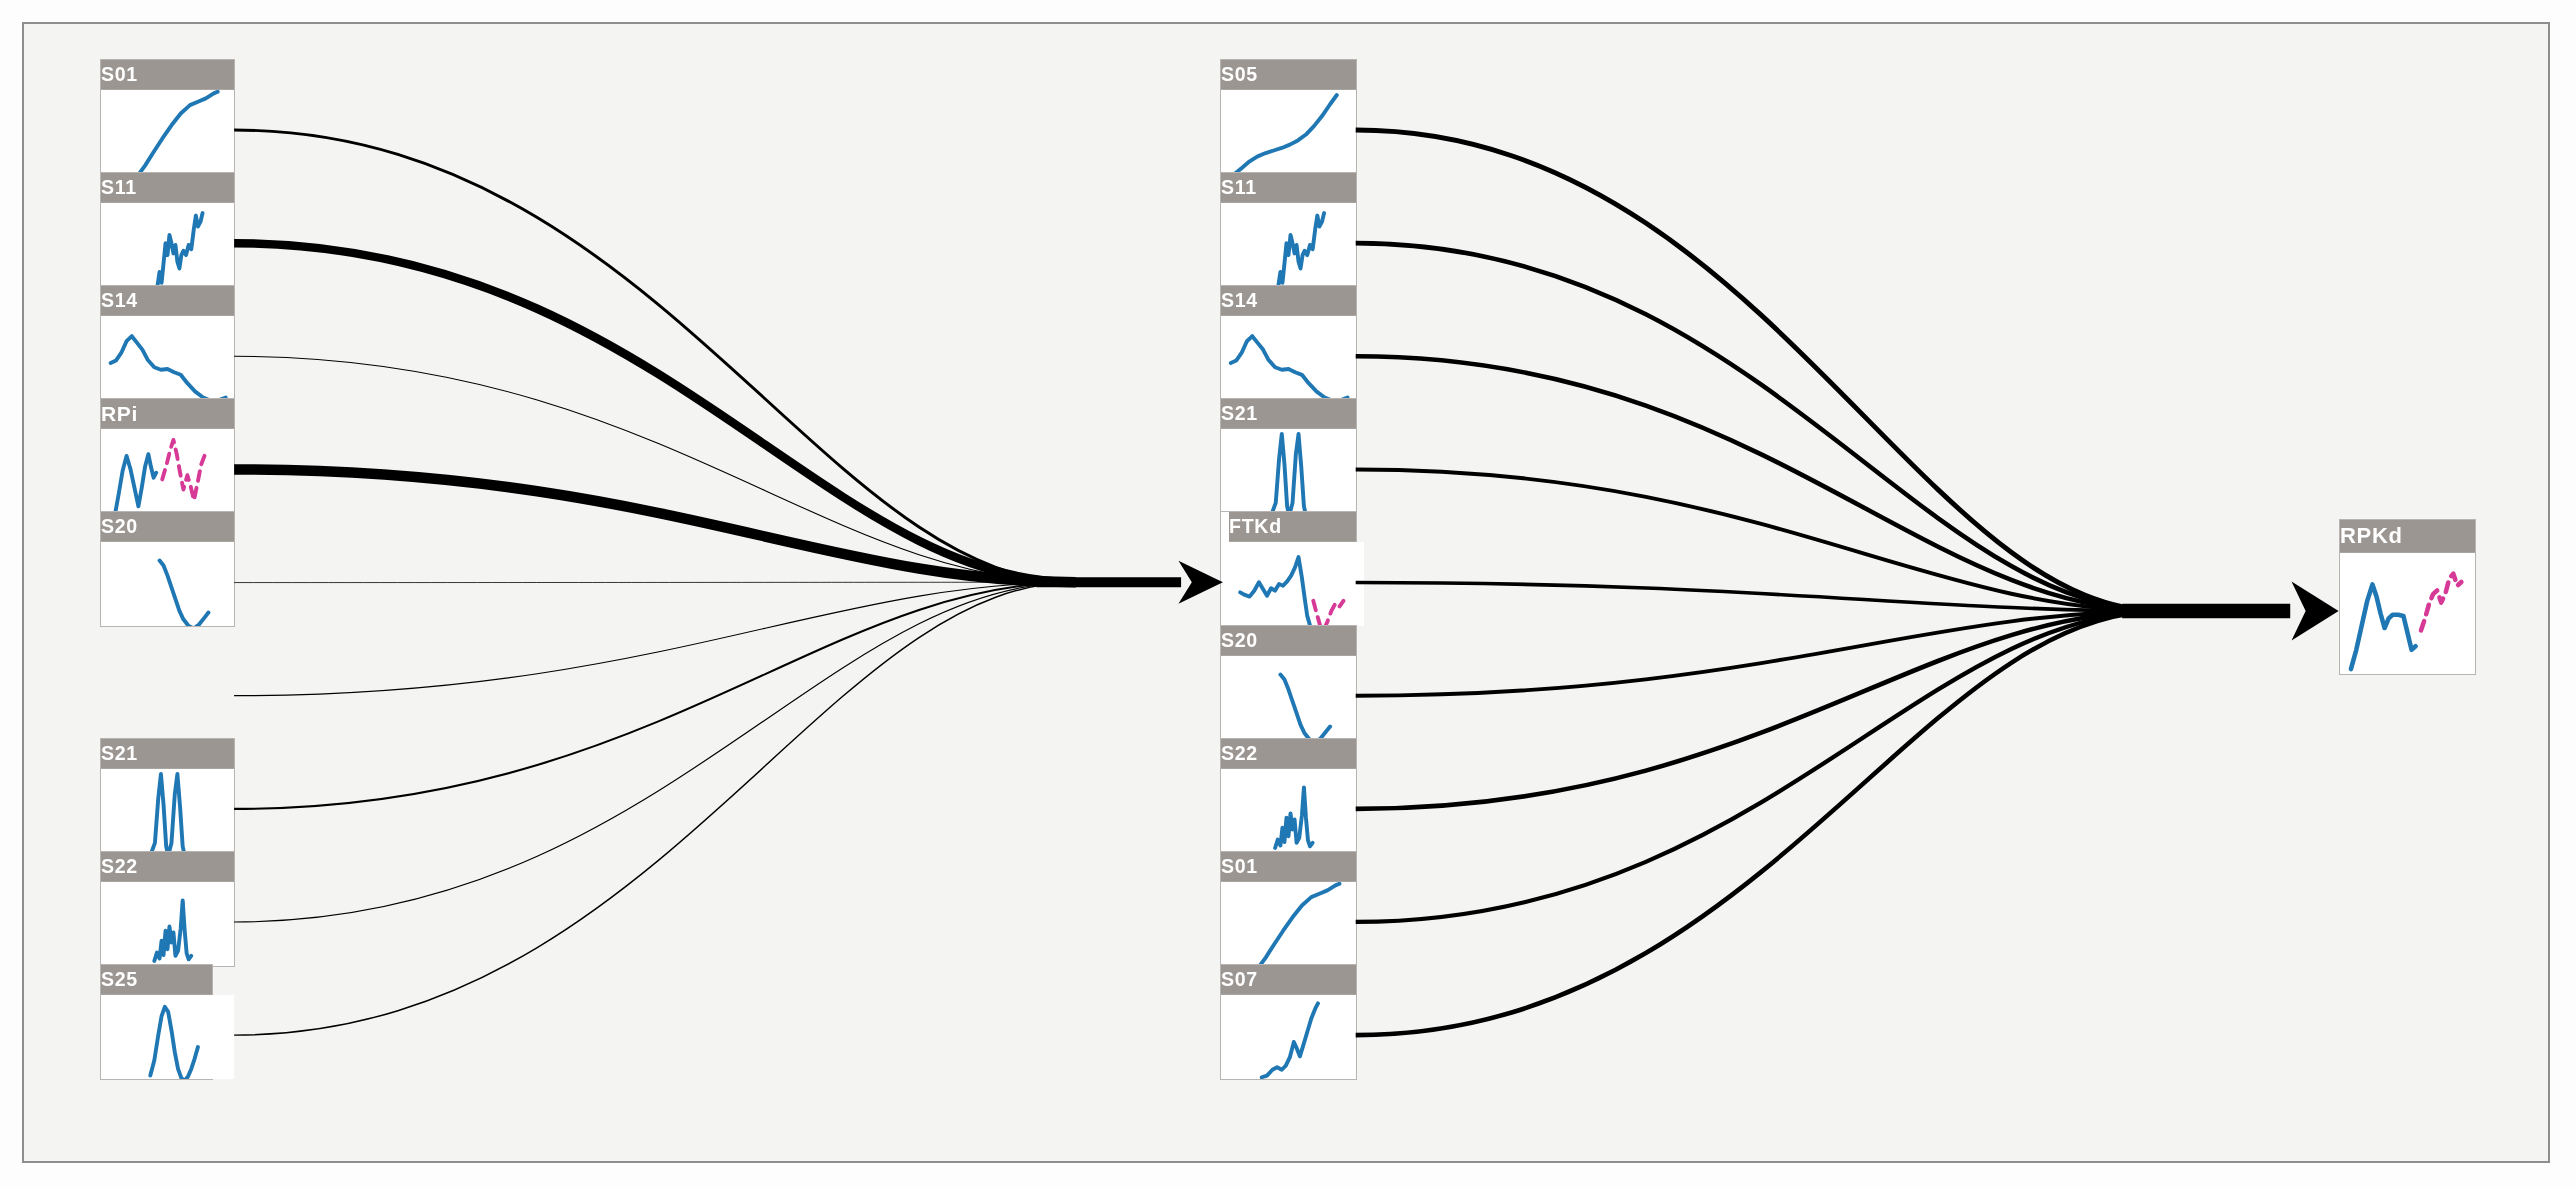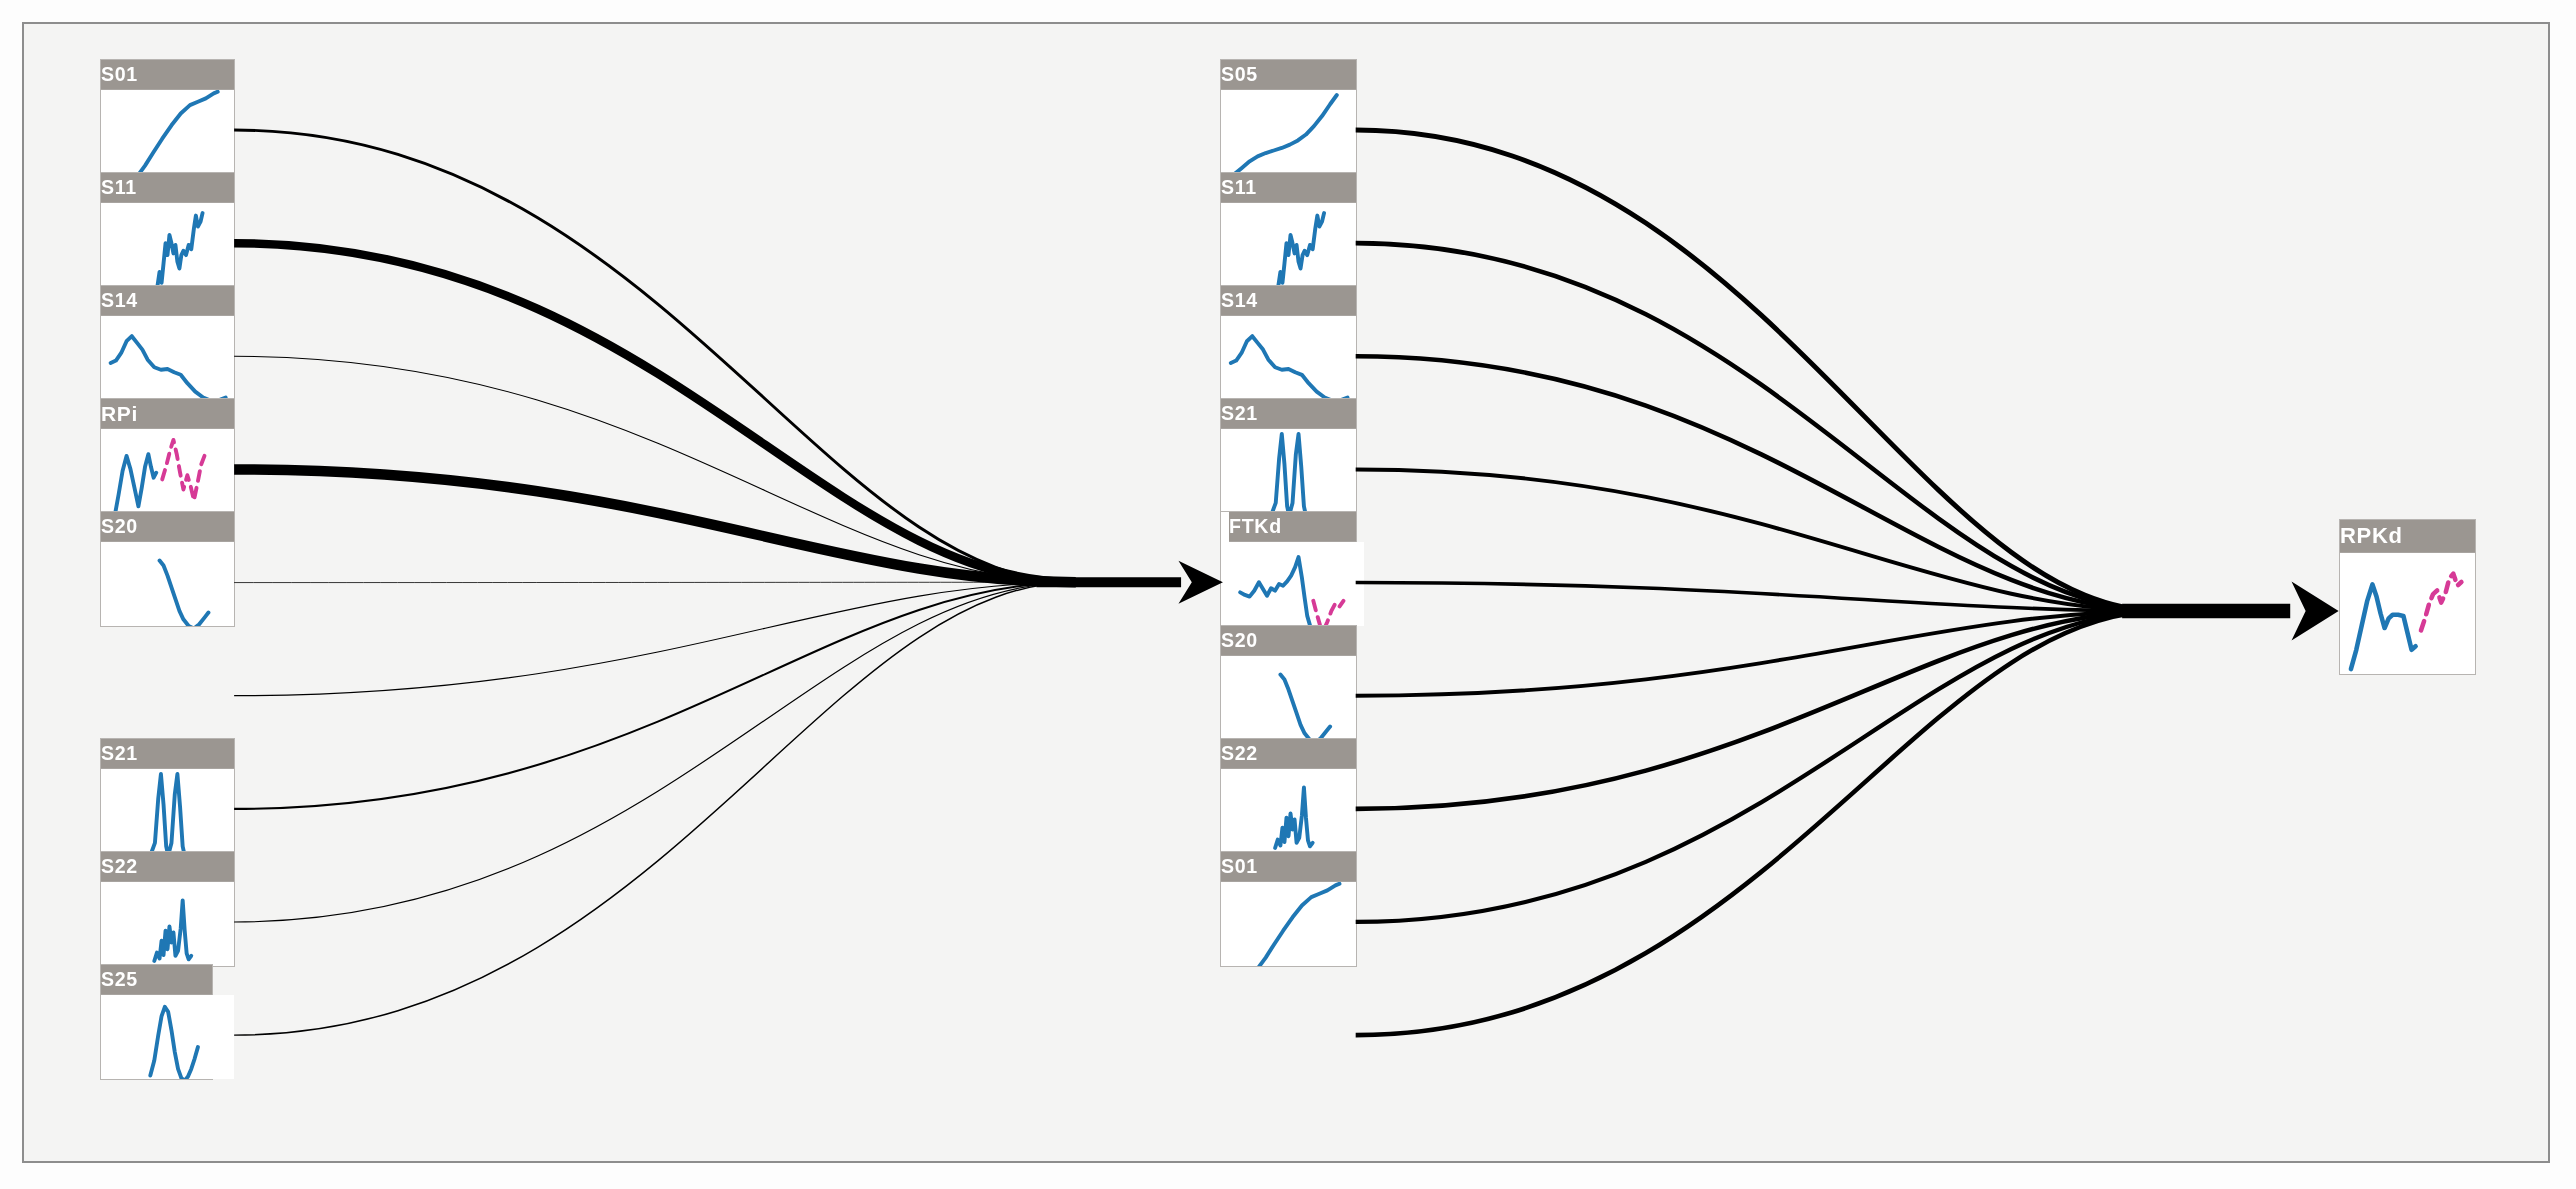--- a/index.html
+++ b/index.html
@@ -112,20 +112,26 @@
         <svg class="spark" width="135" height="84" viewBox="0 0 206 129">
           <polyline points="82.4,121.3 86.5,108.4 90.6,117.4 93.7,90.3 96.8,112.2 99.9,74.8 103.0,103.2 106.1,68.4 109.2,92.9 112.3,77.4 115.4,113.5 119.5,105.8 123.6,71.0 126.7,28.4 129.8,74.8 132.9,109.6 136.0,118.7 140.1,113.5" fill="none" stroke="#1f77b4" stroke-width="6" stroke-linejoin="round" stroke-linecap="round"></polyline>
         </svg>
       </div>
       <div class="node" style="left: 1220px; top: 851px; width: 137px;">
         <div class="node-header" style="height: 29px; line-height: 29px; font-size: 19.6px;"><span>S01</span></div>
         <svg class="spark" width="135" height="84" viewBox="0 0 206 129">
           <polyline points="55.6,132.9 68.0,116.1 80.3,96.8 94.8,74.8 109.2,54.2 123.6,36.1 138.0,23.2 150.4,18.1 162.7,12.9 175.1,5.2 181.3,2.6" fill="none" stroke="#1f77b4" stroke-width="6" stroke-linejoin="round" stroke-linecap="round"></polyline>
         </svg>
       </div>
+      <div class="node" style="left: 1220px; top: 964px; width: 137px;">
+        <div class="node-header" style="height: 29px; line-height: 29px; font-size: 19.6px;"><span>S07</span></div>
+        <svg class="spark" width="135" height="84" viewBox="0 0 206 129">
+          <polyline points="61.8,126.4 70.0,123.8 78.3,114.8 85.5,110.9 92.7,114.8 98.9,108.4 105.1,95.5 111.2,72.2 115.4,81.3 120.5,94.2 125.7,77.4 131.8,56.8 138.0,36.1 144.2,20.6 148.3,12.9" fill="none" stroke="#1f77b4" stroke-width="6" stroke-linejoin="round" stroke-linecap="round"></polyline>
+        </svg>
+      </div>
       <div class="node" style="left: 2339px; top: 519px; width: 137px;">
         <div class="node-header" style="height: 32px; line-height: 32px; font-size: 22px;"><span>RPKd</span></div>
         <svg class="spark" width="135" height="121" viewBox="0 0 206 185">
           <polyline points="16.5,177.6 24.7,148.0 33.0,111.0 41.2,74.0 49.4,48.1 55.6,66.6 61.8,92.5 68.0,114.7 74.2,99.9 80.3,94.4 88.6,94.4 96.8,96.2 103.0,122.1 109.2,148.0 115.4,142.5" fill="none" stroke="#1f77b4" stroke-width="7" stroke-linejoin="round" stroke-linecap="round"></polyline>
           <polyline points="123.6,118.4 129.8,99.9 136.0,77.7 142.1,62.9 148.3,57.4 154.5,75.8 160.7,62.9 166.9,38.9 173.0,31.5 179.2,50.0 185.4,44.4" fill="none" stroke="#d63a96" stroke-width="7" stroke-dasharray="15 11" stroke-linejoin="round" stroke-linecap="round"></polyline>
         </svg>
       </div>
     </div>
   <svg id="edge-layer" viewBox="0 0 3939 1819">
       <path d="M 358 198.5 C 1001.5 198.5, 1258.9 890, 1645 890" fill="none" stroke="#000000" stroke-width="4.5"></path>

